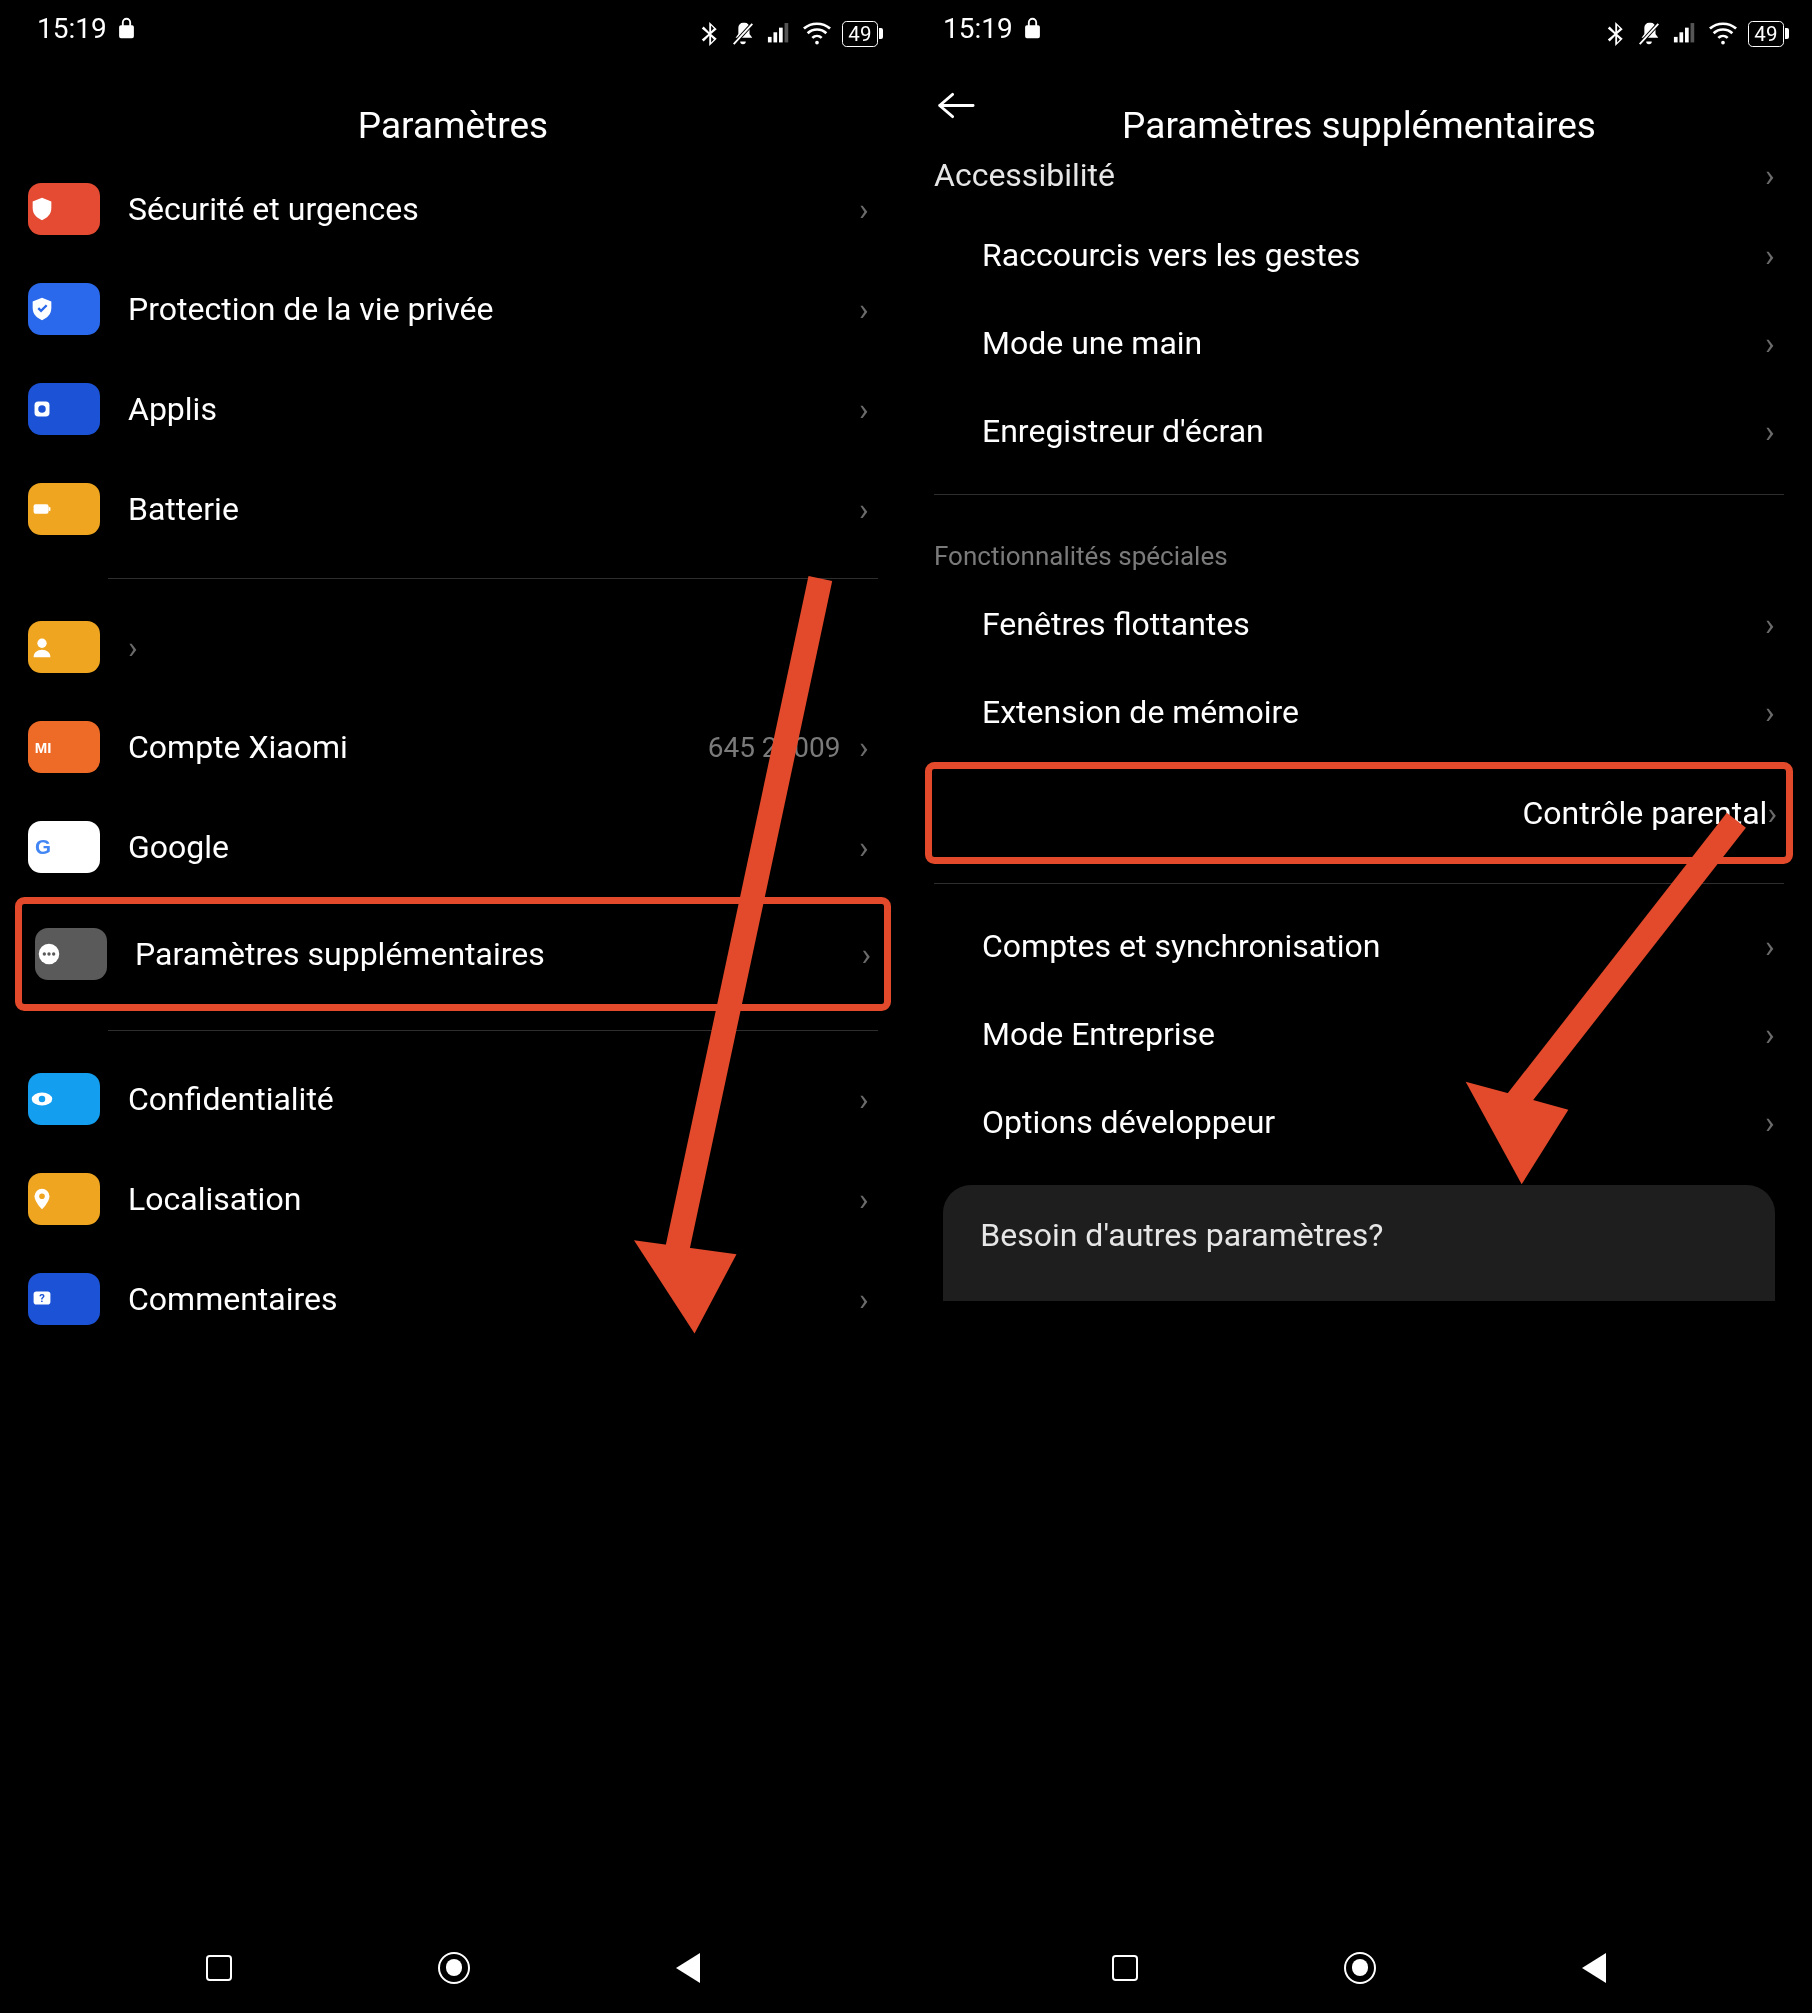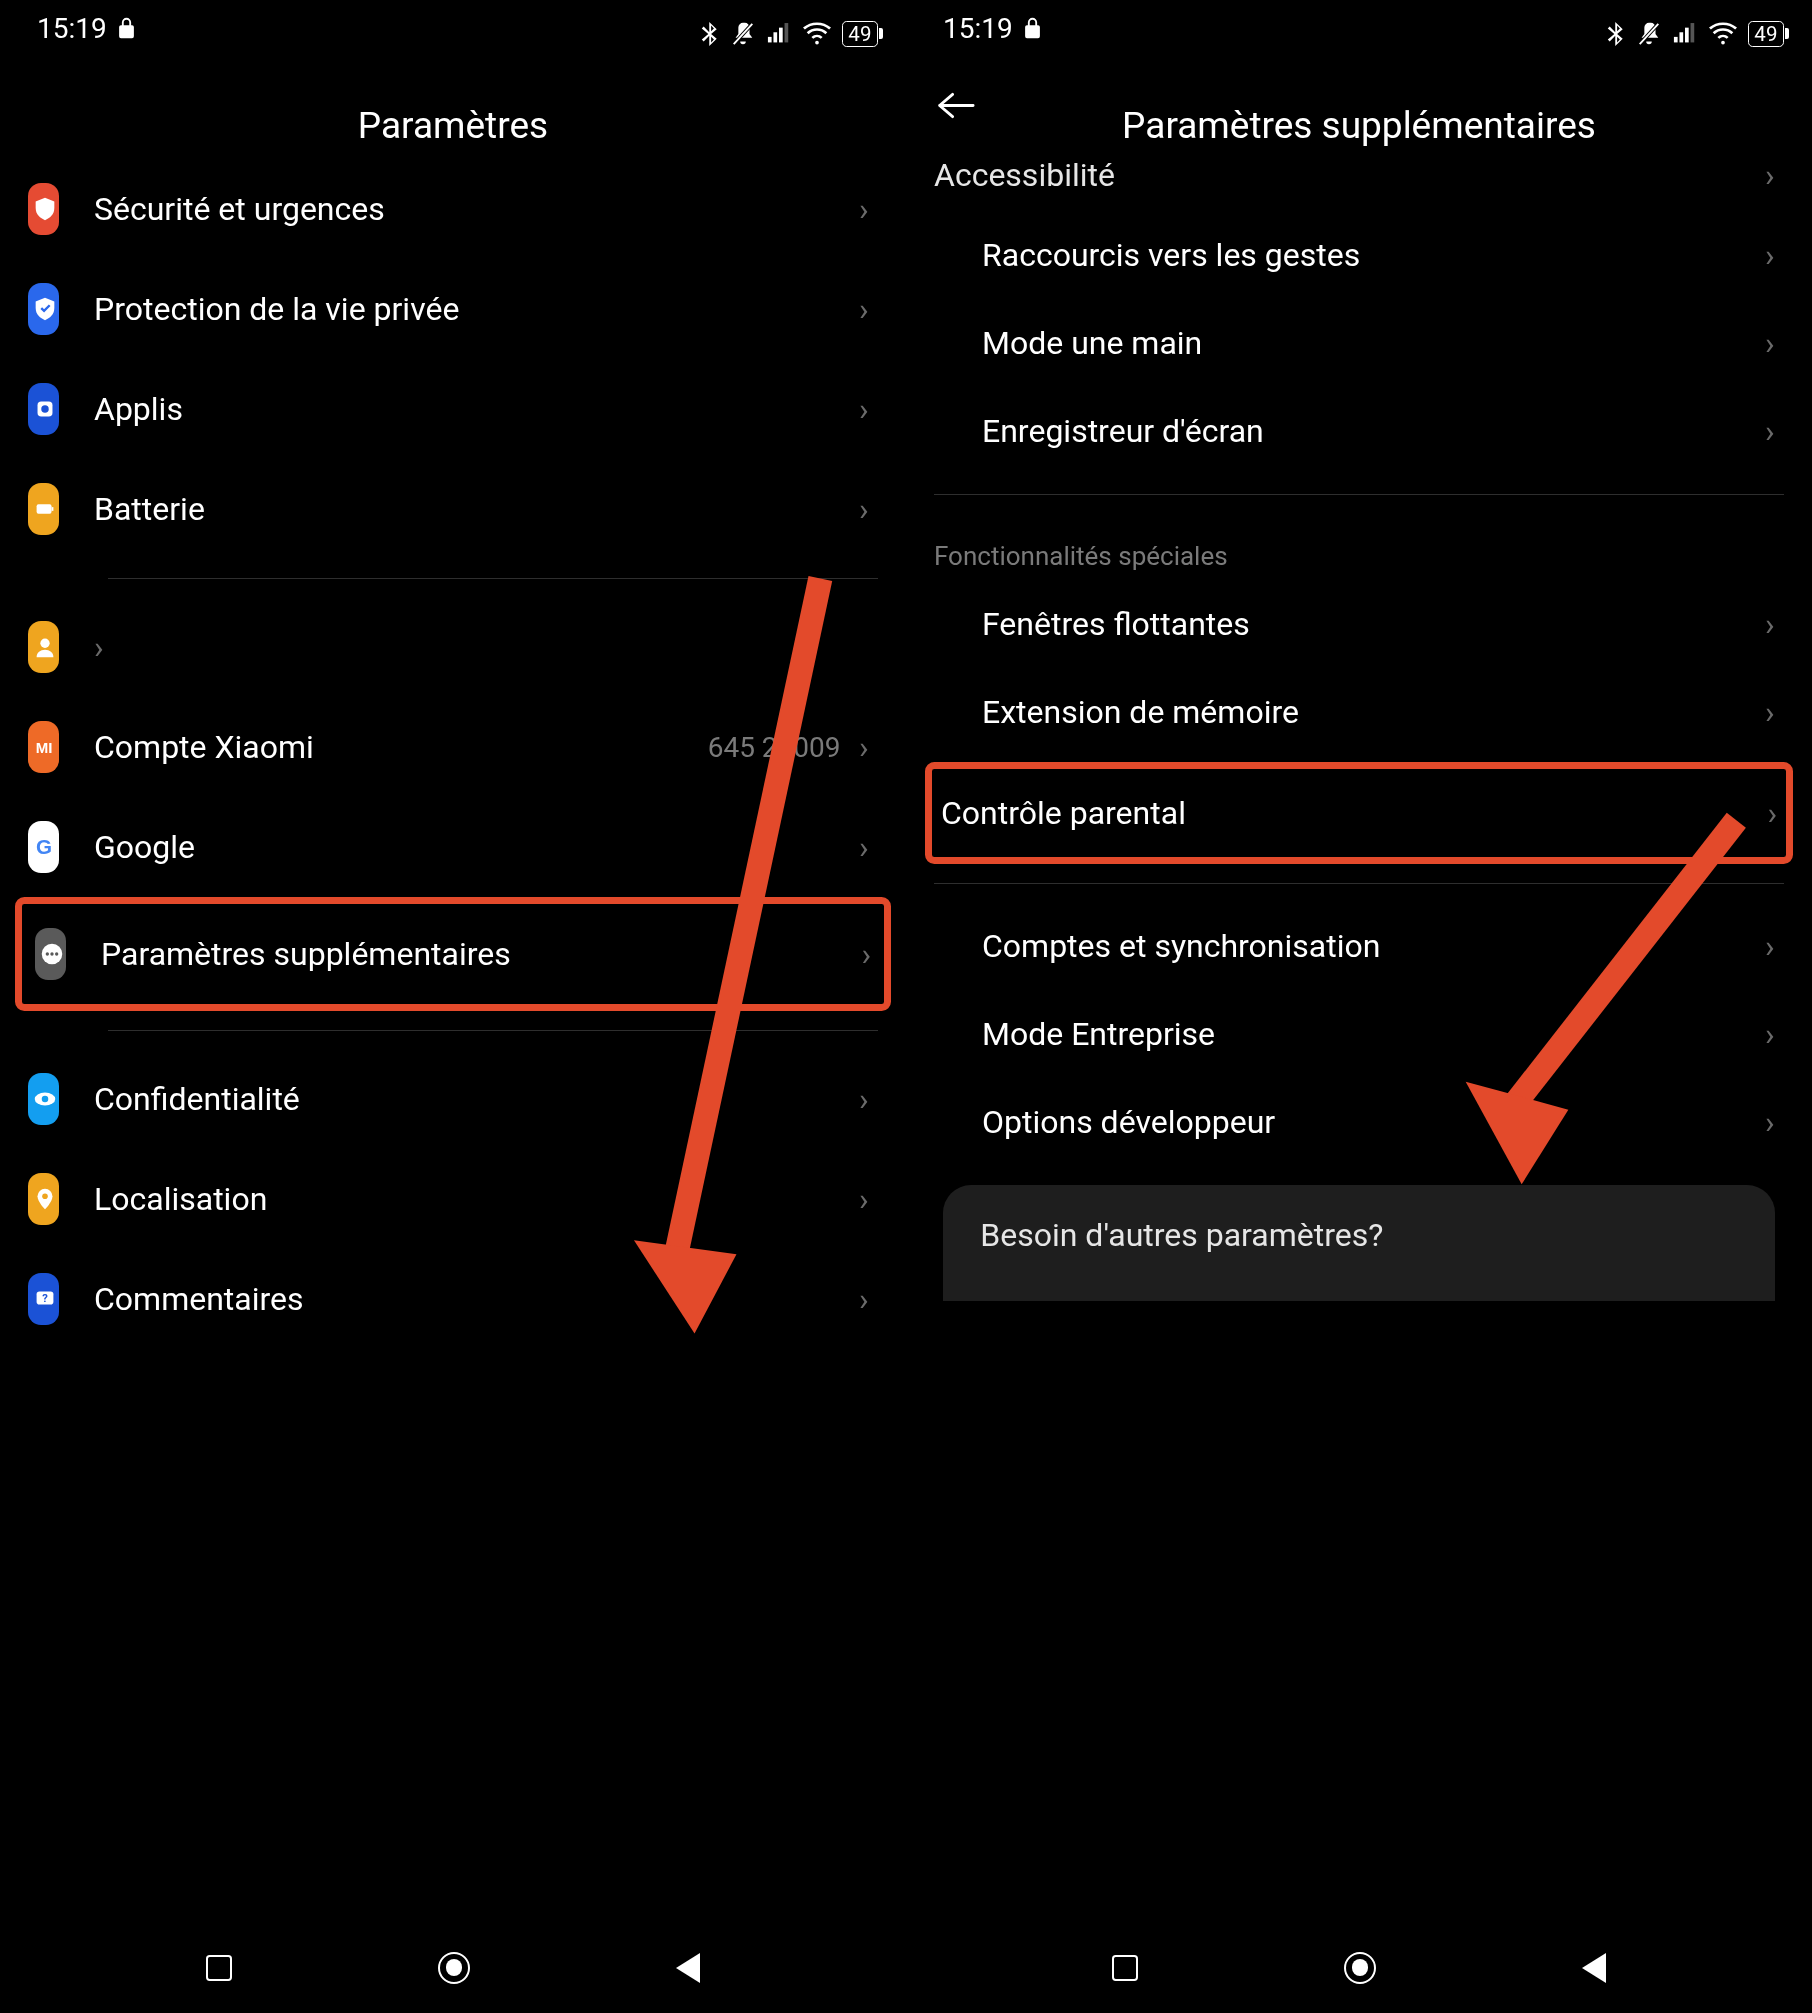--- a/index.html
+++ b/index.html
@@ -63,28 +63,28 @@
     overflow: hidden;
     padding: 0 28px;
   }
   .row {
     display: flex;
     align-items: center;
     padding: 24px 9.3px 24px 0;
     position: relative;
   }
   .row .icon {
-    width: 31px;
+    width: 72px;
     height: 52px;
     border-radius: 13px;
-    margin-right: 35px;
+    margin-right: 28px;
     flex-shrink: 0;
     display: flex;
     align-items: center;
-    justify-content: flex-end;
+    justify-content: flex-start;
     font-size: 28px;
   }
   .row .label {
     flex: 1;
     font-size: 32px;
     line-height: 1.25;
     color: #fff;
   }
   .row .value {
     color: #7a7a7a;
@@ -427,21 +427,21 @@
     <div class="section-label">Fonctionnalités spéciales</div>
 
     <div class="row noicon">
       <div class="label">Fenêtres flottantes</div>
       <div class="chevron">›</div>
     </div>
     <div class="row noicon">
       <div class="label">Extension de mémoire</div>
       <div class="chevron">›</div>
     </div>
-    <div class="row noicon highlight" style="margin:5.6px -9.3px; padding-left:9.3px; padding-right:9.3px;">
+    <div class="row noicon highlight" style="margin:5.6px -9.3px; padding-left:9.3px; padding-right:9.3px;text-align:right;">
       <div class="label">Contrôle parental</div>
       <div class="chevron">›</div>
     </div>
 
     <div class="divider full"></div>
 
     <div class="row noicon">
       <div class="label">Comptes et synchronisation</div>
       <div class="chevron">›</div>
     </div>

